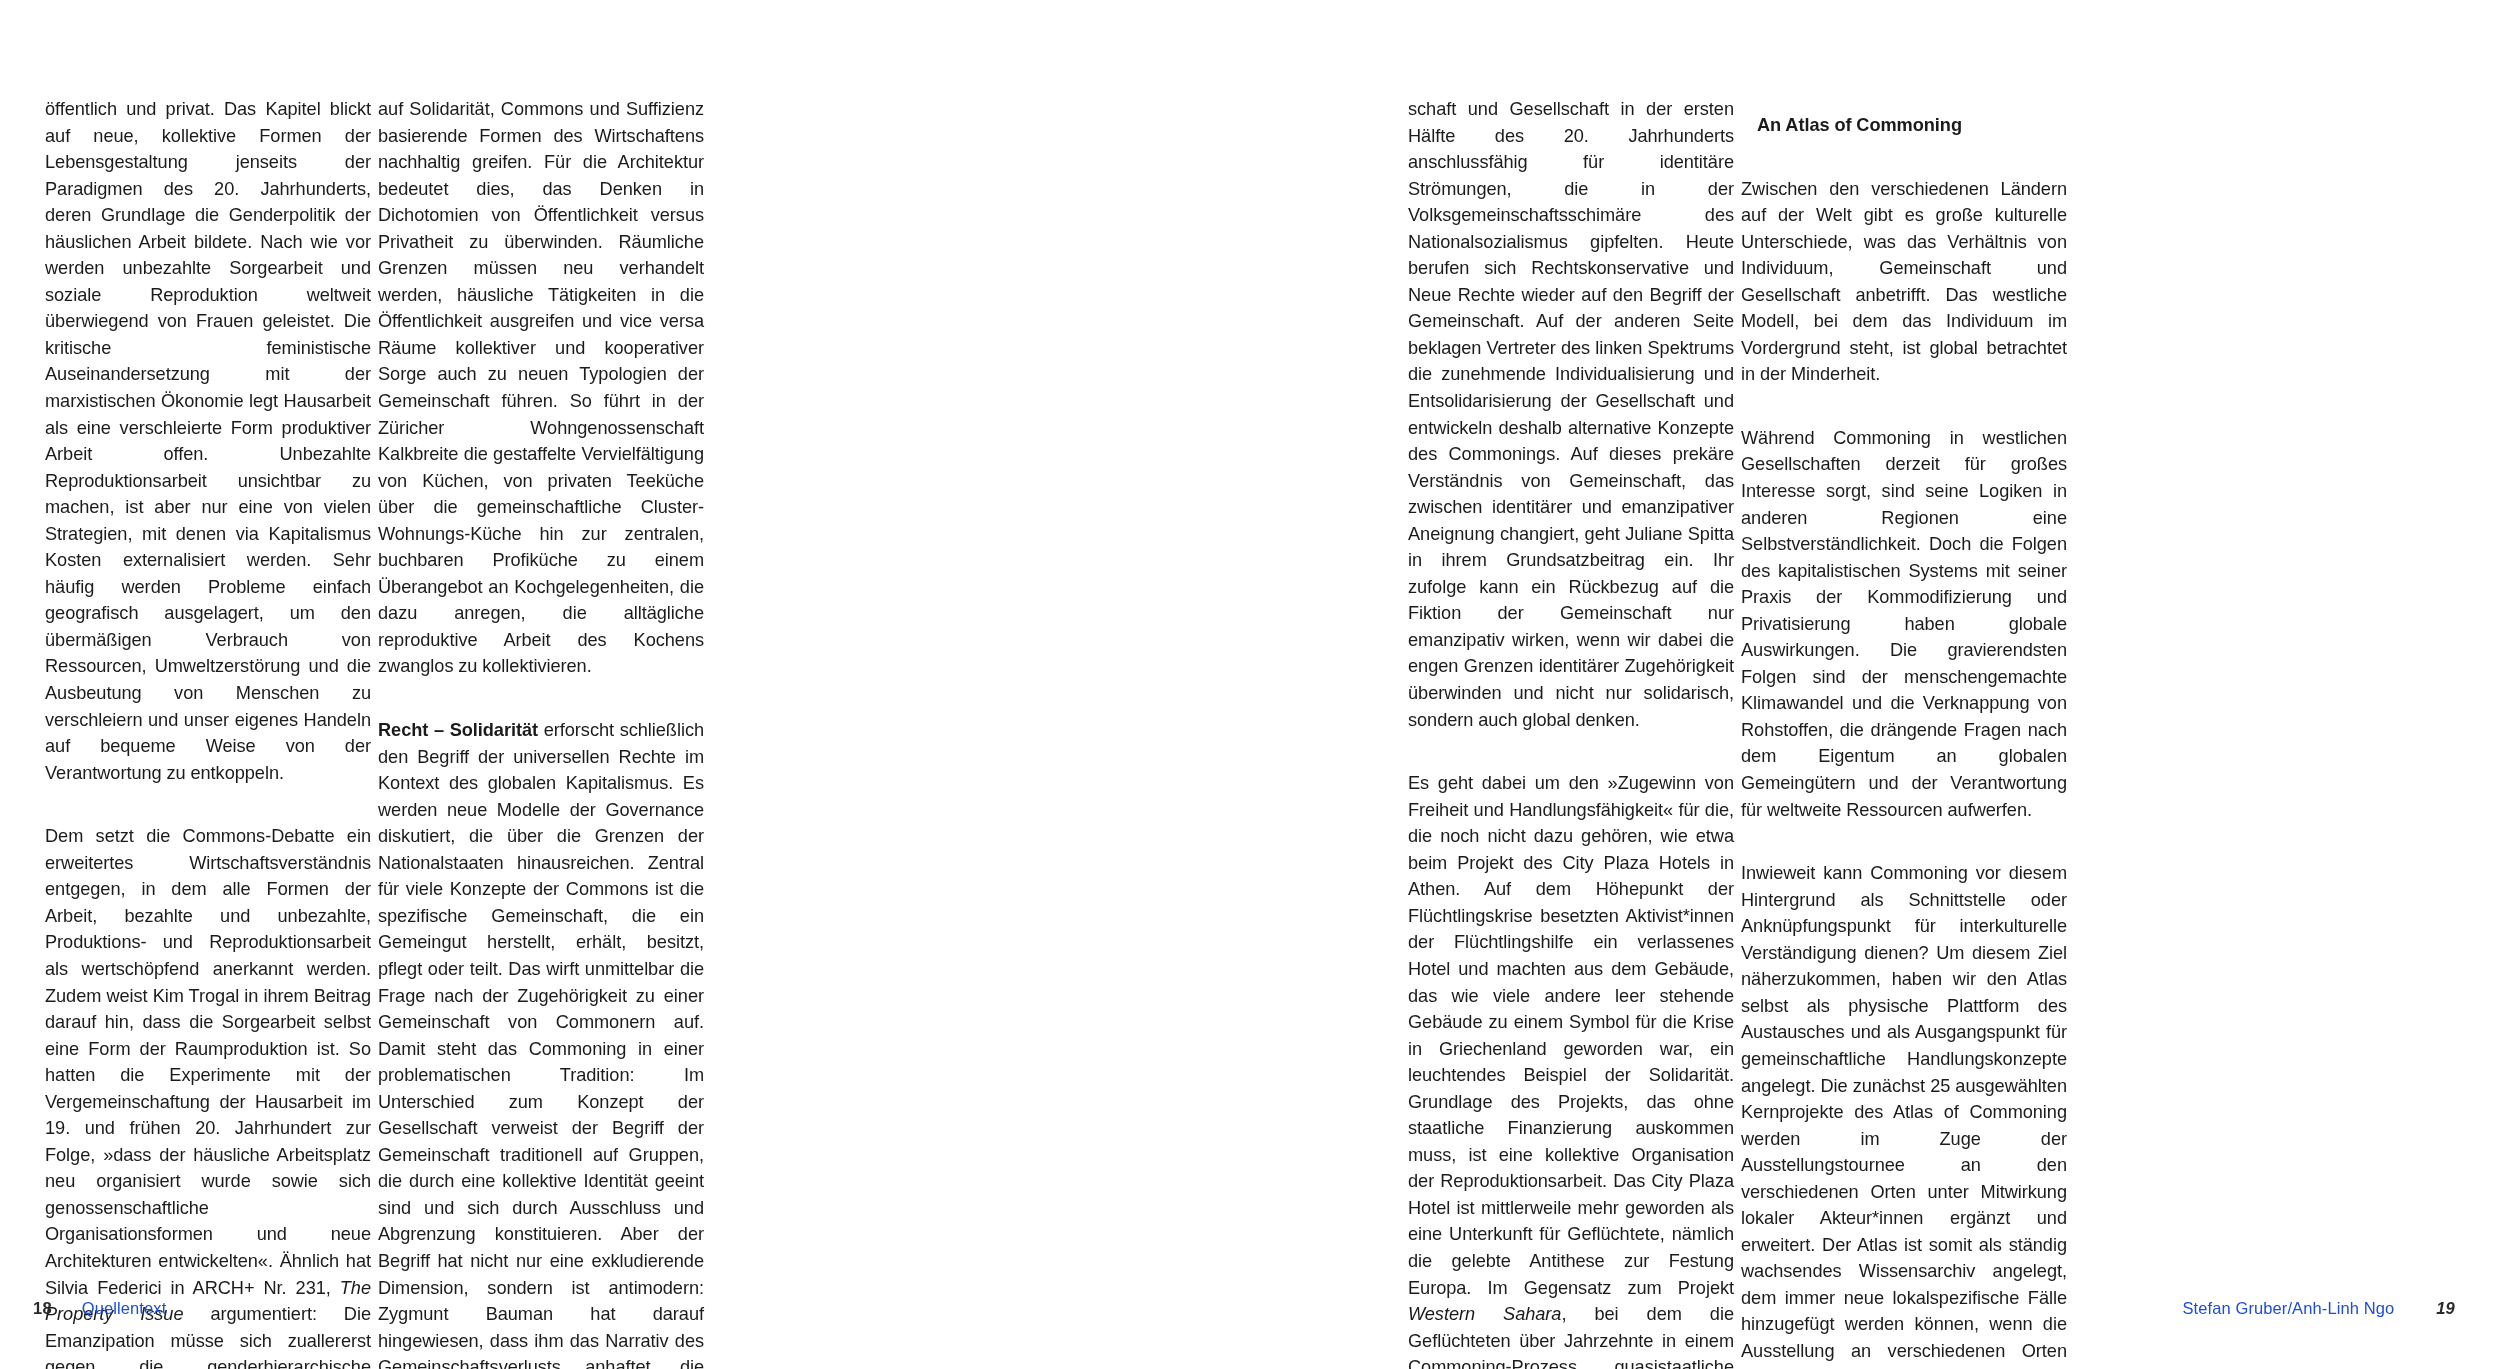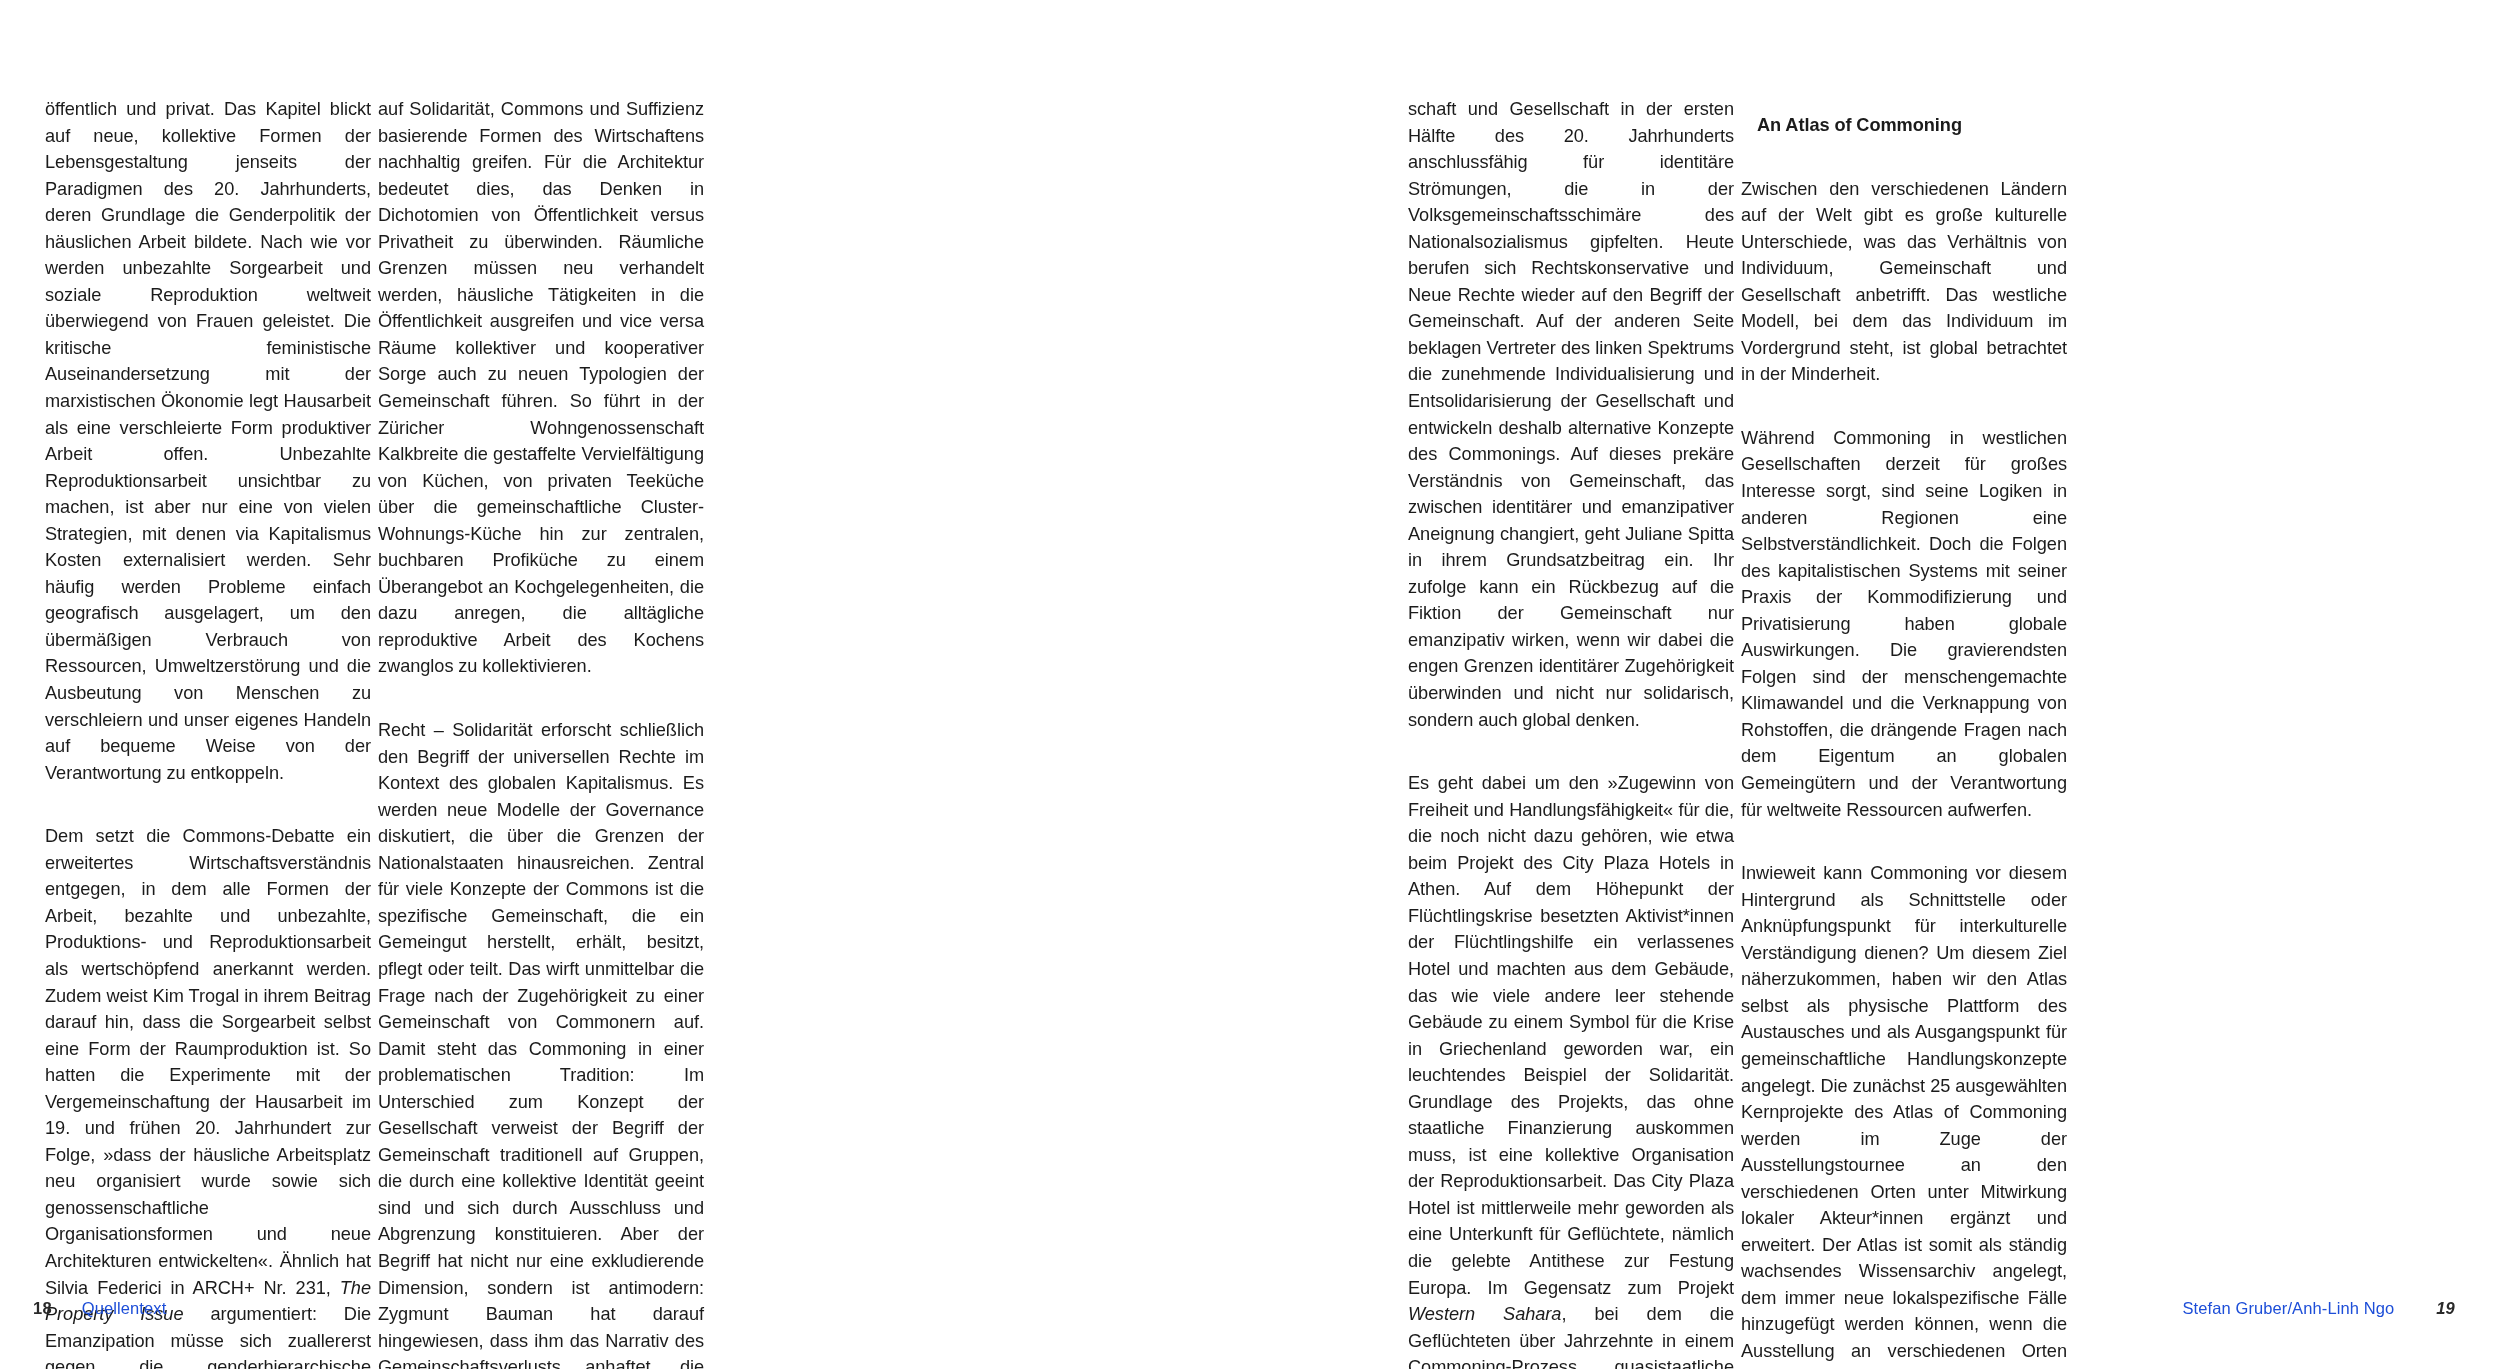--- a/index.html
+++ b/index.html
@@ -53,21 +53,21 @@
 
   .col p {
     margin: 0;
     text-align: justify;
   }
   .col p + p {
     margin-top: 37px;
   }
 
   .lead {
-    font-weight: normal;
+    font-weight: bold;
   }
   .ital {
     font-style: italic;
   }
   .headline {
     font-weight: bold;
     display: block;
     margin: 16px;
   }
 

